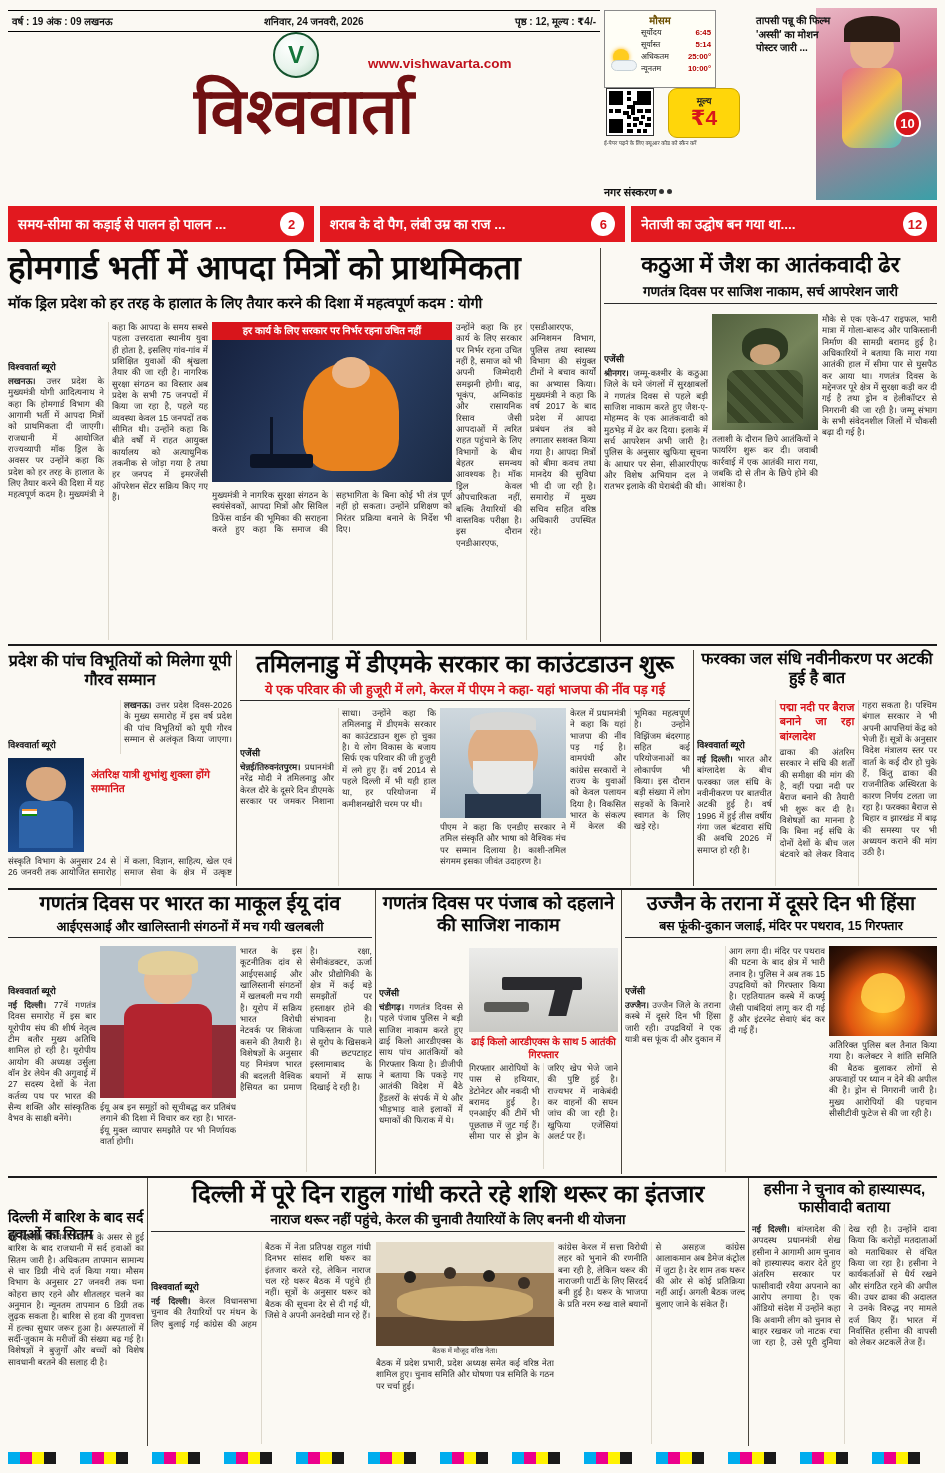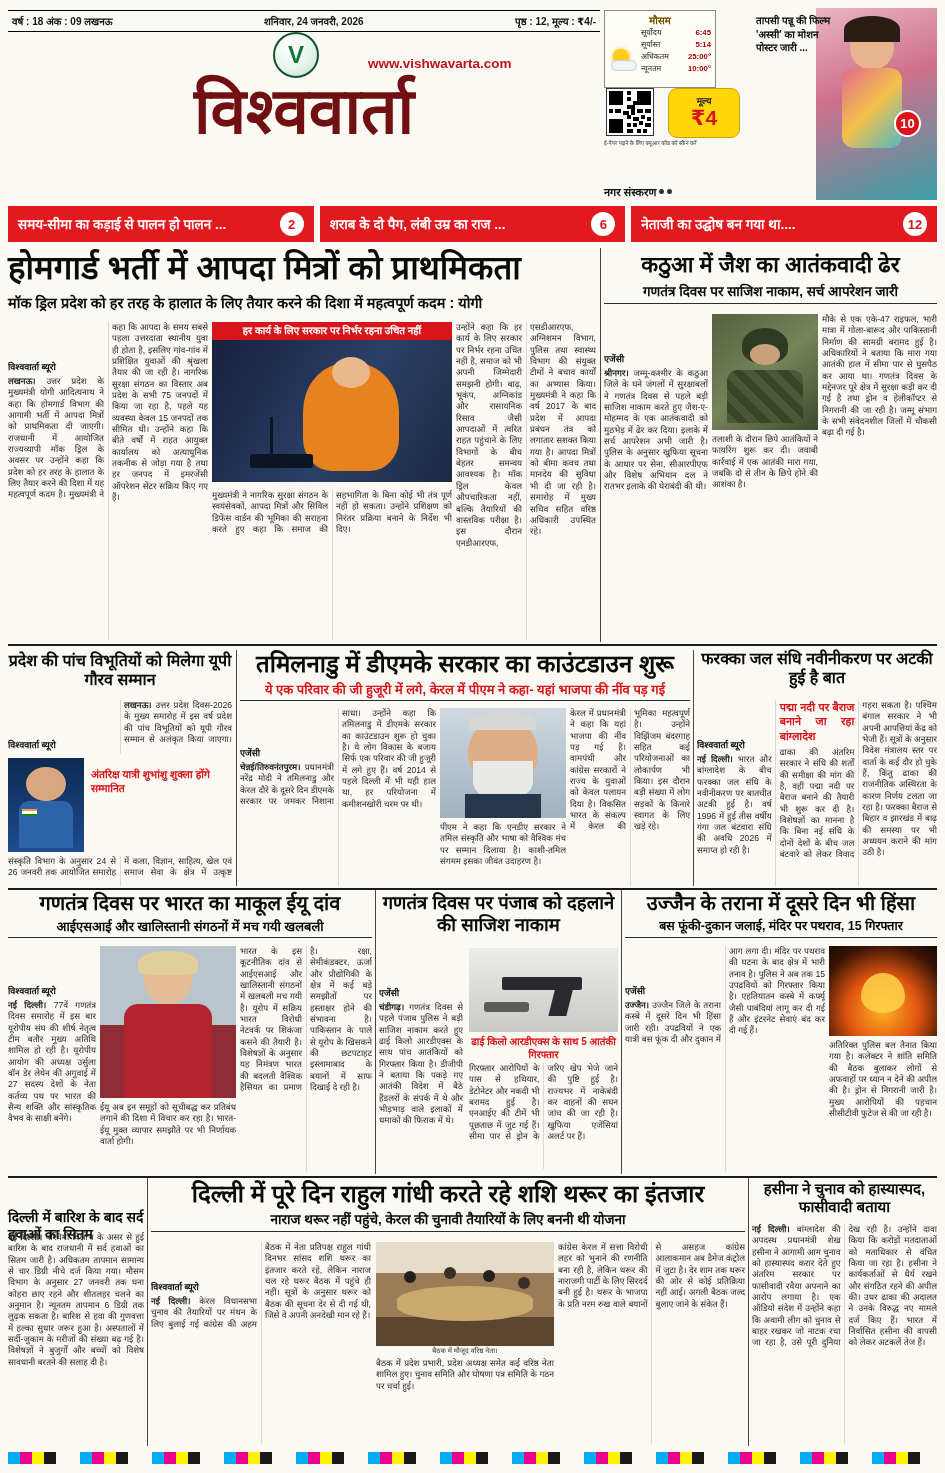--- a/index.html
+++ b/index.html
@@ -50,21 +50,21 @@
 .cmyk{left:8px;top:1452px;width:929px;height:12px;
   background:repeating-linear-gradient(90deg,#00adee 0 12px,#ec008c 12px 24px,#fff200 24px 36px,#1a1a1a 36px 48px,transparent 48px 72px);}
 .qrcap{font-size:5.6px;line-height:1.3;color:#333;}
 </style>
 </head>
 <body>
 
 <div class="page">
 
   <div class="abs topstrip">
-    <span>वर्ष : 18 अंक : 09 लखनऊ</span>
+    <span>वर्ष : 19 अंक : 09 लखनऊ</span>
     <span>शनिवार, 24 जनवरी, 2026</span>
     <span>पृष्ठ : 12, मूल्य : ₹4/-</span>
   </div>
 
   <div class="abs logo">
     <span>V</span>
   </div>
   <div class="abs website">www.vishwavarta.com</div>
   <div class="abs mast-title">विश्ववार्ता</div>
 

